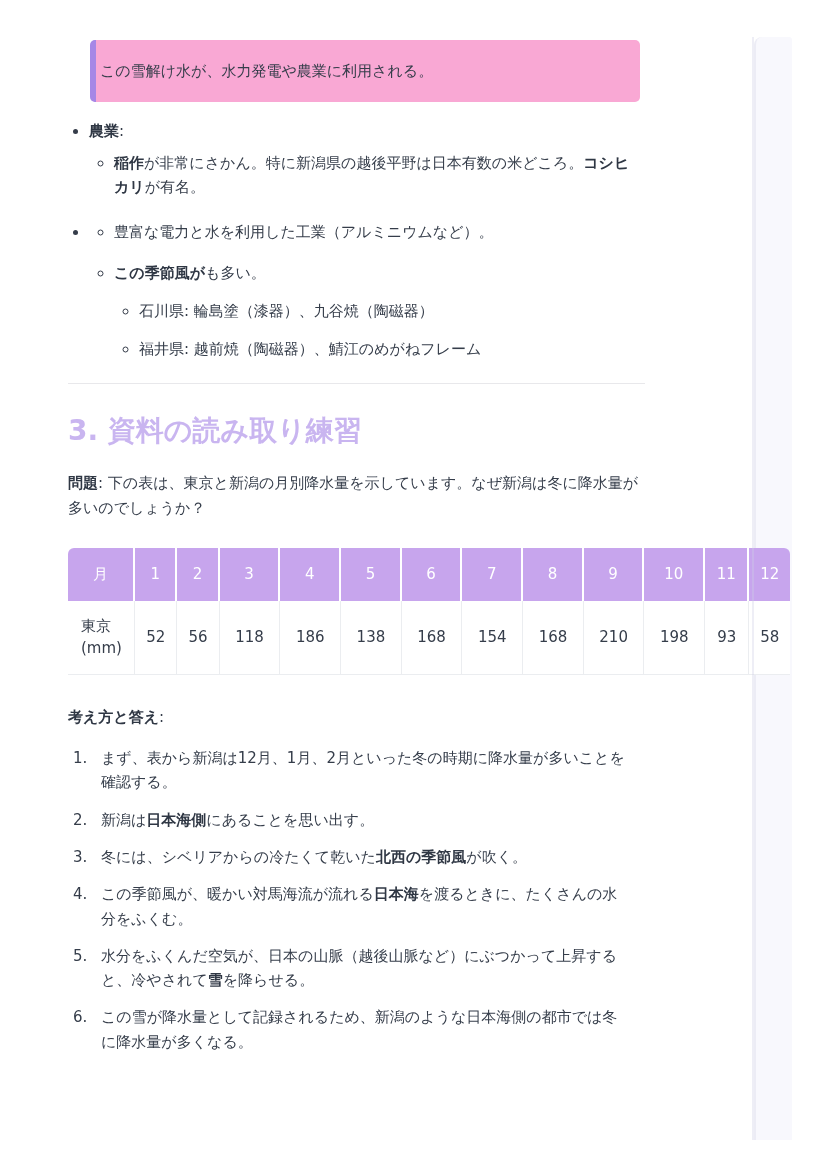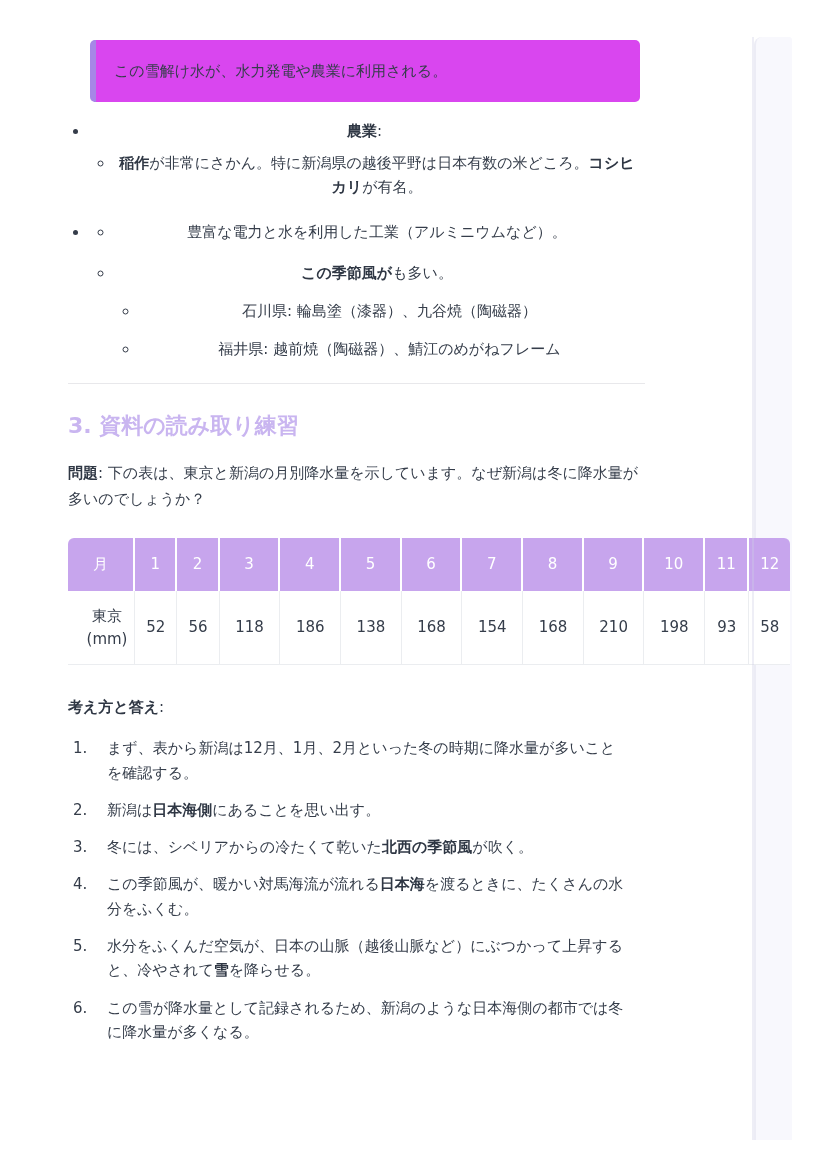--- a/index.html
+++ b/index.html
@@ -32,47 +32,47 @@
   .content {
     position: absolute; left: 68px; top: 40px;
     width: 580px; z-index: 1;
     font-size: 15px; line-height: 1.62;
   }
 
   
   .callout {
     margin: 0 0 0 22px;
     width: 550px;
-    background: #d946ef;
+    background: #f9a8d4;
     border-left: 6px solid #a687e6;
     border-radius: 5px;
-    padding: 19px 24px 19px 18px;
+    padding: 19px 24px 19px 4px;
     font-family: Liberation Serif, serif;
   }
   .callout p { margin: 0; }
 
   strong { font-weight: 700; color: #2f3744; }
 
   
-  ul.l1 { list-style: disc; margin: 17px 8px 0 0; padding-left: 21px; text-align: center; }
+  ul.l1 { list-style: disc; margin: 17px 8px 0 0; padding-left: 21px; }
   ul.l1 > li { margin-bottom: 21px; }
   ul.l2 { list-style: circle; margin: 7px 0 0 0; padding-left: 25px; }
   ul.l2 > li { margin-bottom: 17px; }
   ul.l3 { list-style: circle; margin: 13px 0 0 0; padding-left: 25px; }
   ul.l3 > li { margin-bottom: 14px; }
   li p { margin: 0; }
 
   hr.divider {
     border: none; border-top: 1px solid #e8e8eb;
     margin: 22px 0 0 0; width: 577px;
   }
 
   h2.section-heading {
     color: #c9b5f0;
-    font-size: 22px; font-weight: 700;
+    font-size: 28px; font-weight: 700;
     margin: 24px 0 17px 0;
   }
 
   p.problem { margin: 0; width: 580px; line-height: 1.7; }
 
   
   table.rain {
     width: 722px;
     border-collapse: separate; border-spacing: 0;
     margin-top: 26px;
@@ -91,31 +91,31 @@
   table.rain tbody td {
     height: 74px;
     background: #ffffff;
     border-right: 1px solid #ebedf0;
     border-bottom: 1px solid #ebedf0;
     text-align: center;
     color: #353d4a;
   }
   table.rain tbody td:last-child { border-right: none; }
   table.rain tbody tr.alt td { background: #f8f9fb; }
-  table.rain td.lbl { text-align: center; padding-left: 13px; line-height: 1.5; margin-top: 24px; }
+  table.rain td.lbl { text-align: left; padding-left: 13px; line-height: 1.5; margin-top: 24px; }
   table.rain td.lbl span { display: block; }
 
   p.answers-head { margin: 30px 0 0 0; }
 
   ol.steps {
     margin: 17px 0 0 0; padding-left: 24px;
     width: 568px;
   }
   ol.steps > li { margin-bottom: 13px; padding-left: 3px; }
-  ol.steps p { margin: 12px; }
+  ol.steps p { margin: 6px; }
 </style>
 </head>
 <body>
 
 <div class="page-edge"></div>
 <div class="page-edge-line"></div>
 
 <main class="content">
 
   <blockquote class="callout">

